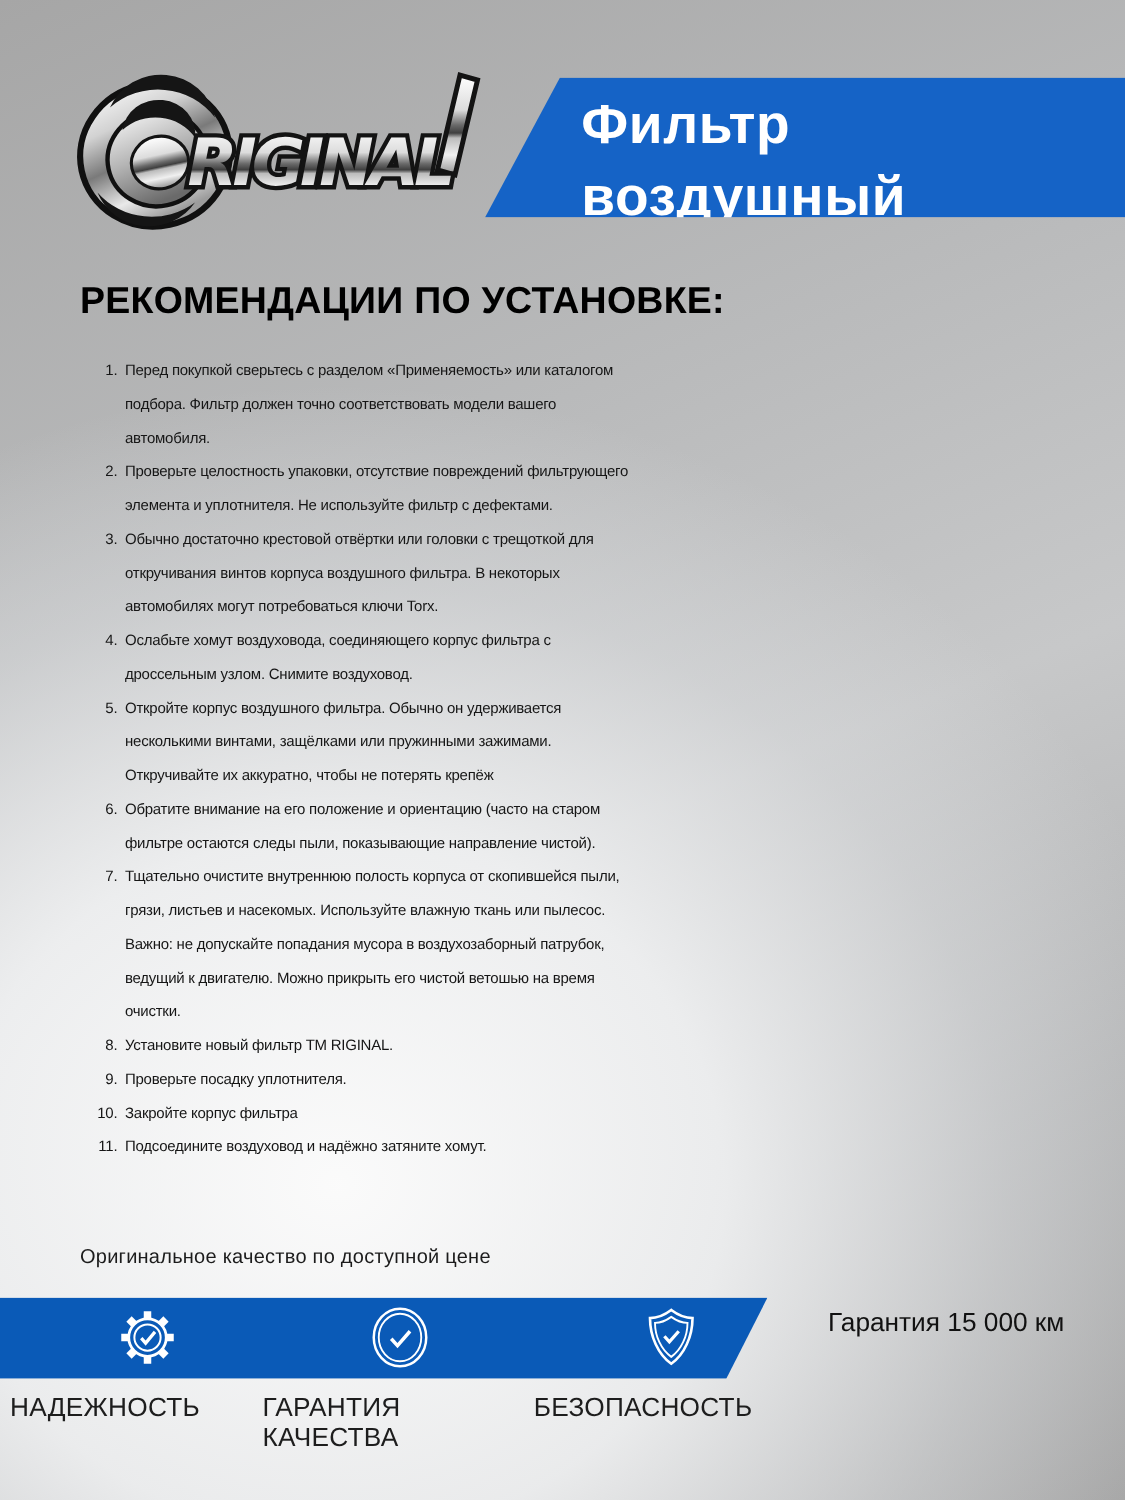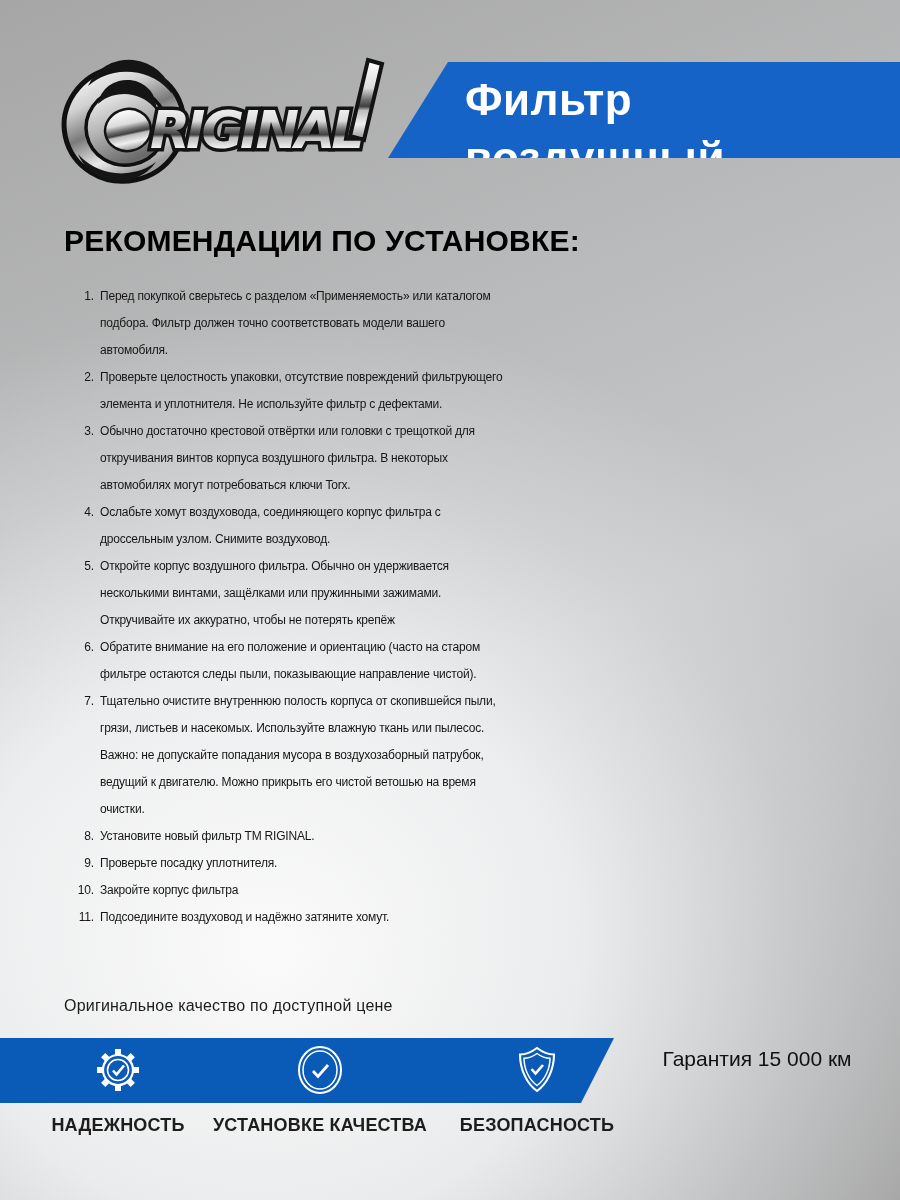--- a/index.html
+++ b/index.html
@@ -14,21 +14,21 @@
       radial-gradient(ellipse 860px 780px at 30% 79%,
         rgba(253,253,253,0.96) 0%,
         rgba(242,243,244,0.88) 36%,
         rgba(219,221,223,0.50) 62%,
         rgba(219,221,223,0) 82%),
       linear-gradient(158deg,#a6a6a6 0%,#b9babb 32%,#c7c8c9 55%,#b3b4b5 78%,#a5a5a5 100%);
   }
 
   
   .banner-top{
-    position:absolute;left:388px;top:62px;width:512px;height:96px;
+    position:absolute;left:388px;top:62px;width:512px;height:112px;
     background:var(--banner-blue-top,#1563c6);
     clip-path:polygon(60px 0,100% 0,100% 100%,0 100%);
   }
   .banner-top .line{
     position:absolute;left:77px;color:#fff;font-weight:bold;
     font-size:44px;line-height:48px;letter-spacing:0.5px;
   }
   .banner-top .l1{top:14px;}
   .banner-top .l2{top:72px;}
 
@@ -59,22 +59,22 @@
   .banner-bottom{
     position:absolute;left:0;top:1038px;width:614px;height:65px;
     background:var(--banner-blue-bottom,#0a5ab7);
     clip-path:polygon(0 0,100% 0,calc(100% - 33px) 100%,0 100%);
   }
   .feature-icon{position:absolute;top:6px;width:52px;height:52px;}
   .feature-icon.f0{left:92px;}
   .feature-icon.f1{left:294px;}
   .feature-icon.f2{left:511px;}
   .feature-label{
-    position:absolute;top:1115px;width:220px;text-align:center;
-    font-size:18px;font-weight:bold;color:#1d1d1d;letter-spacing:0.2px;
+    position:absolute;top:1115px;width:220px;text-align:left;
+    font-size:21px;font-weight:normal;color:#1d1d1d;letter-spacing:0.2px;
   }
   .feature-label.f0{left:8px;}
   .feature-label.f1{left:210px;}
   .feature-label.f2{left:427px;}
   .warranty{
     position:absolute;left:642px;top:1044px;width:230px;text-align:center;
     font-size:21px;font-weight:normal;color:#111;line-height:29px;
   }
 </style>
 </head>
@@ -195,20 +195,20 @@
     <svg class="feature-icon f2" viewBox="-26 -26 52 52">
       <g fill="none" stroke="#ffffff">
         <path d="M 0 -22 C 6 -17.5 12.5 -15.5 17 -15.5 C 17 -1 10.5 13.5 0 21 C -10.5 13.5 -17 -1 -17 -15.5 C -12.5 -15.5 -6 -17.5 0 -22 Z" stroke-width="2.1"></path>
         <path d="M 0 -16.5 C 4.5 -13.2 9.5 -11.7 13 -11.7 C 13 -1 8 9.8 0 15.5 C -8 9.8 -13 -1 -13 -11.7 C -9.5 -11.7 -4.5 -13.2 0 -16.5 Z" stroke-width="1.5"></path>
         <path d="M -5.5 -1 L -1.5 3.5 L 6 -5" stroke-width="2.6"></path>
       </g>
     </svg>
   </div>
 
   <div class="feature-label f0">НАДЕЖНОСТЬ</div>
-  <div class="feature-label f1">УСТАНОВКЕ КАЧЕСТВА</div>
+  <div class="feature-label f1">ГАРАНТИЯ КАЧЕСТВА</div>
   <div class="feature-label f2">БЕЗОПАСНОСТЬ</div>
 
   <div class="warranty">
     <div>Гарантия 15 000 км</div>
   </div>
 
 </div>
 
 </body></html>

